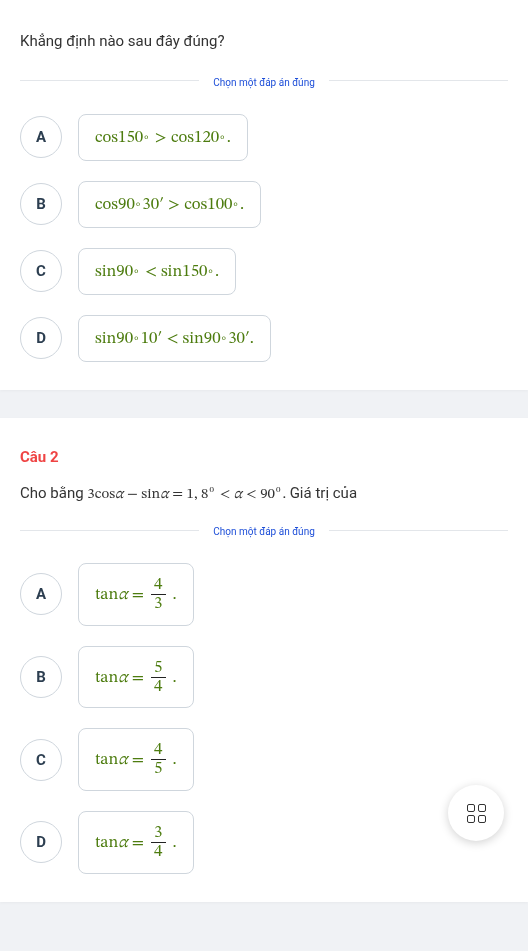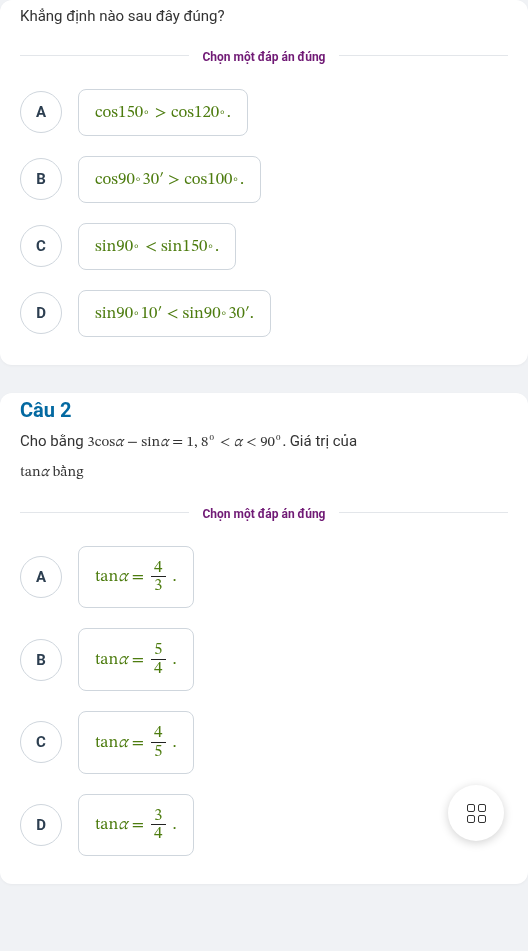--- a/index.html
+++ b/index.html
@@ -5,57 +5,57 @@
   * { box-sizing: border-box; margin: 0; padding: 0; }
   body {
     font-family: -apple-system, BlinkMacSystemFont, "Segoe UI", Roboto, Arial, sans-serif;
     background: #f0f2f5;
     width: 528px;
     min-height: 951px;
     color: #2c3e50;
   }
   .card {
     background: #fff;
-    border-radius: 12px;
-    padding: 5px 20px 28px;
+    border-radius: 0;
+    padding: 30px 20px 28px;
     margin-bottom: 28px;
     box-shadow: 0 1px 3px rgba(0,0,0,0.04);
   }
   .q-text {
     font-size: 15px;
     color: #333;
     margin-bottom: 18px;
     line-height: 1.5;
   }
   .q-num {
     font-weight: 700;
-    font-size: 20px;
-    color: #0369a1;
-    margin-bottom: 8px;
+    font-size: 15px;
+    color: #ef4444;
+    margin-bottom: 16px;
   }
   .divider-wrap {
     position: relative;
     text-align: center;
     margin: 14px 0 24px;
   }
   .divider-wrap::before {
     content: "";
     position: absolute;
     top: 50%;
     left: 0; right: 0;
     border-top: 1px solid #e3e6ea;
     z-index: 0;
   }
   .divider-label {
     position: relative;
     background: #fff;
     padding: 0 14px;
-    font-size: 12px;
-    font-weight: 700;
-    color: #701a75;
+    font-size: 10px;
+    font-weight: 400;
+    color: #1d4ed8;
     z-index: 1;
   }
   .opt-row {
     display: flex;
     align-items: center;
     gap: 16px;
     margin-bottom: 20px;
   }
   .opt-letter {
     width: 42px; height: 42px;
@@ -170,23 +170,20 @@
   </div>
 </div>
 
 <div class="card">
   <div class="q-num">Câu 2</div>
   <div class="q-text" style="margin-bottom:8px;">
     <span>Cho bằng </span><span class="math">
       <span>3cos</span><span style="font-style:italic;">α</span><span> − </span><span>sin</span><span style="font-style:italic;">α</span><span> = 1, 8</span><span class="deg">0</span><span> &lt; </span><span style="font-style:italic;">α</span><span> &lt; 90</span><span class="deg">0</span><span>. </span>
     </span><span>Giá trị của </span>
   </div>
-  <div class="q-text math">
-    <span>tan</span><span style="font-style:italic;">α</span><span> bằng</span>
-  </div>
 
   <div class="divider-wrap">
     <span class="divider-label">Chọn một đáp án đúng</span>
   </div>
 
   <div class="opt-row">
     <div class="opt-letter">A</div>
     <div class="opt-box math">
       <span>tan</span><span style="font-style:italic;">α</span>&nbsp;=&nbsp;
       <span class="frac">

